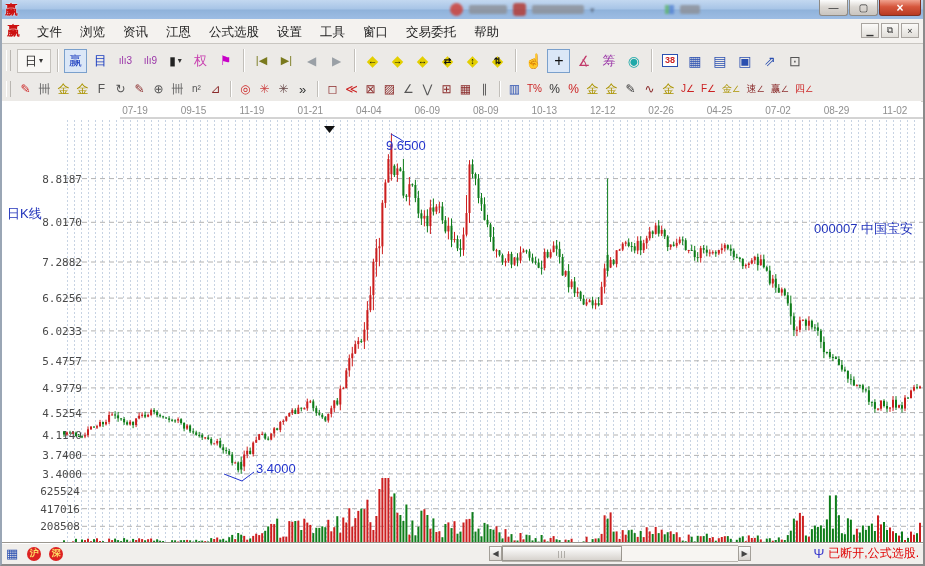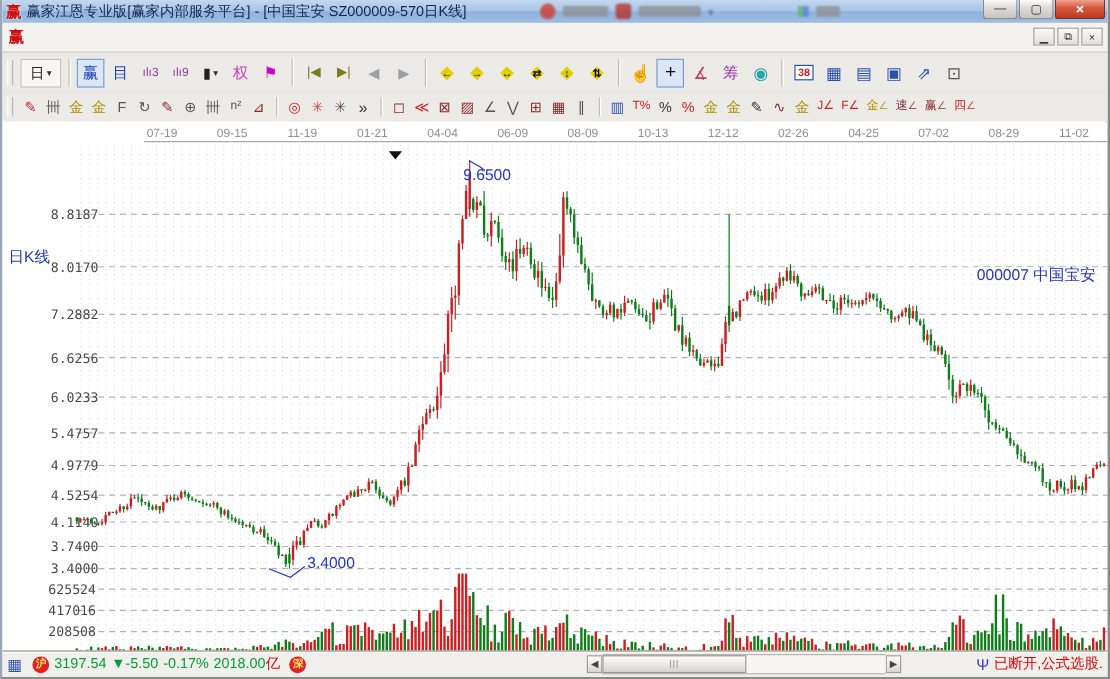--- a/index.html
+++ b/index.html
@@ -73,40 +73,40 @@
   .conn{position:absolute;right:4px;top:0;height:21px;display:flex;align-items:center;color:#e00000;font-size:12px;}
   .conn .ant{color:#3a3acc;font-size:13px;margin-right:4px;}
 </style>
 </head>
 <body>
 
 <div id="window">
 
   <div class="titlebar">
     <span class="app-icon">赢</span>
-    <span class="title-text">赢家江恩专业版[赢家内部服务平台] - [中国宝安  SZ000009-570日K线]</span>
     <span class="tray">
       <span class="dotb"></span>
       <span class="barb" style="width:38px"></span>
       <span class="sqb"></span>
       <span class="barb" style="width:52px"></span>
       <span class="ddb">▾</span>
       <span style="width:58px"></span>
       <span class="cvb"></span>
       <span class="barb" style="width:20px"></span>
     </span>
     <div class="winbtns">
       <span class="wbtn">—</span>
       <span class="wbtn">▢</span>
       <span class="wbtn close">×</span>
     </div>
   </div>
 
   <div class="menubar">
     <span class="menu-logo">赢</span>
+    <nav id="menus"><span class="menuitem">文件</span><span class="menuitem">浏览</span><span class="menuitem">资讯</span><span class="menuitem">江恩</span><span class="menuitem">公式选股</span><span class="menuitem">设置</span><span class="menuitem">工具</span><span class="menuitem">窗口</span><span class="menuitem">交易委托</span><span class="menuitem">帮助</span></nav>
     <div class="mdi-btns">
       <span class="mdibtn">▁</span>
       <span class="mdibtn">⧉</span>
       <span class="mdibtn">×</span>
     </div>
   </div>
 
   <div id="toolbar1" class="toolbar">
       <span class="tgrip"></span>
       <span class="tbtn wide">
@@ -1244,23 +1244,20 @@
       <polyline points="389,134 398,139 402,142" fill="none" stroke="#2233cc" stroke-width="1"></polyline>
       <polyline points="222,474 240,481 252,472" fill="none" stroke="#2233cc" stroke-width="1"></polyline>
       <path d="M322,126 h11 l-5.5,7 z" fill="#111"></path>
     </svg>
   <div class="anno" id="anno-high">9.6500</div>
   <div class="anno" id="anno-low">3.4000</div>
 
   <div class="statusbar">
     <span class="sb-icon">▦</span>
     <span class="badge">沪</span>
-    <span class="tick">
-      <span>3197.54</span><span style="margin-right:0">▼</span><span>-5.50</span><span>-0.17%</span><span style="margin-right:0">2018.00</span><span class="red">亿</span>
-    </span>
     <span class="badge">深</span>
     <div class="hscroll">
       <span class="sb-btn">◀</span>
       <div class="sb-track">
         <div class="sb-thumb">|||</div>
       </div>
       <span class="sb-btn">▶</span>
     </div>
     <span class="conn">
       <span class="ant">Ψ</span>

